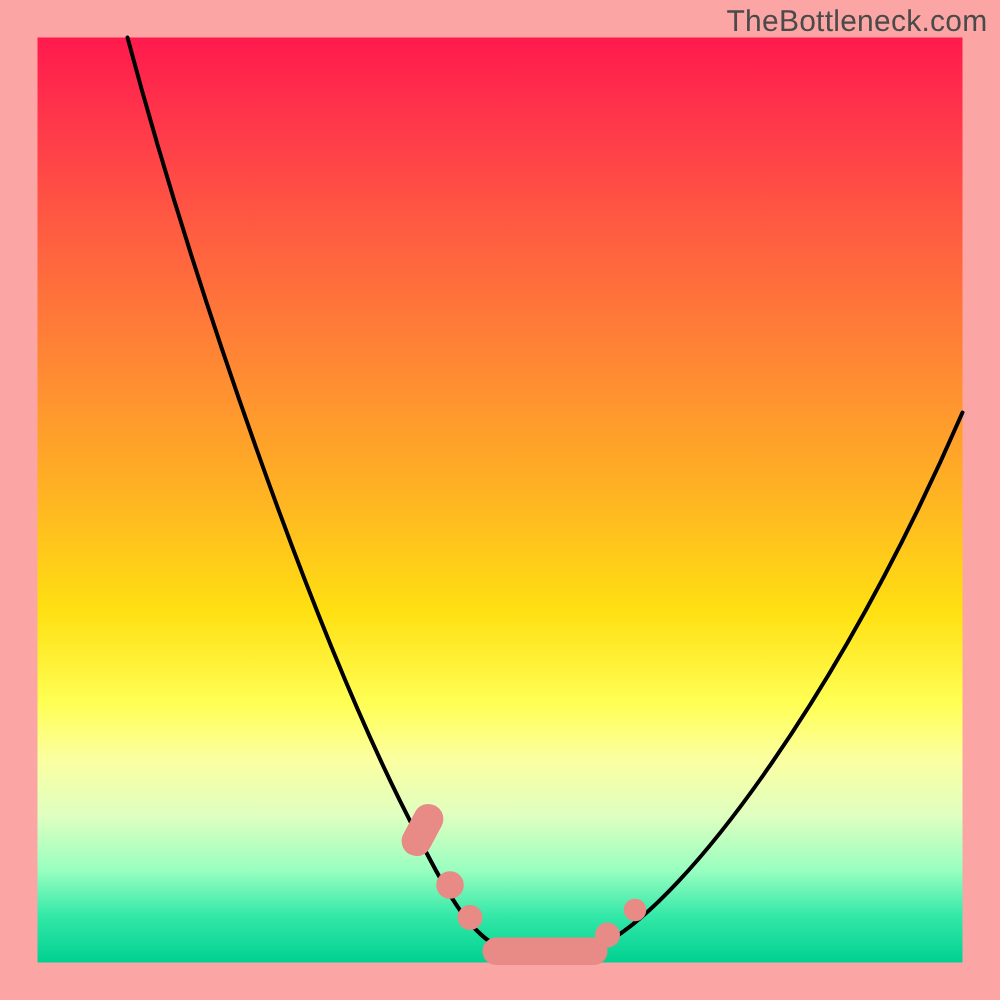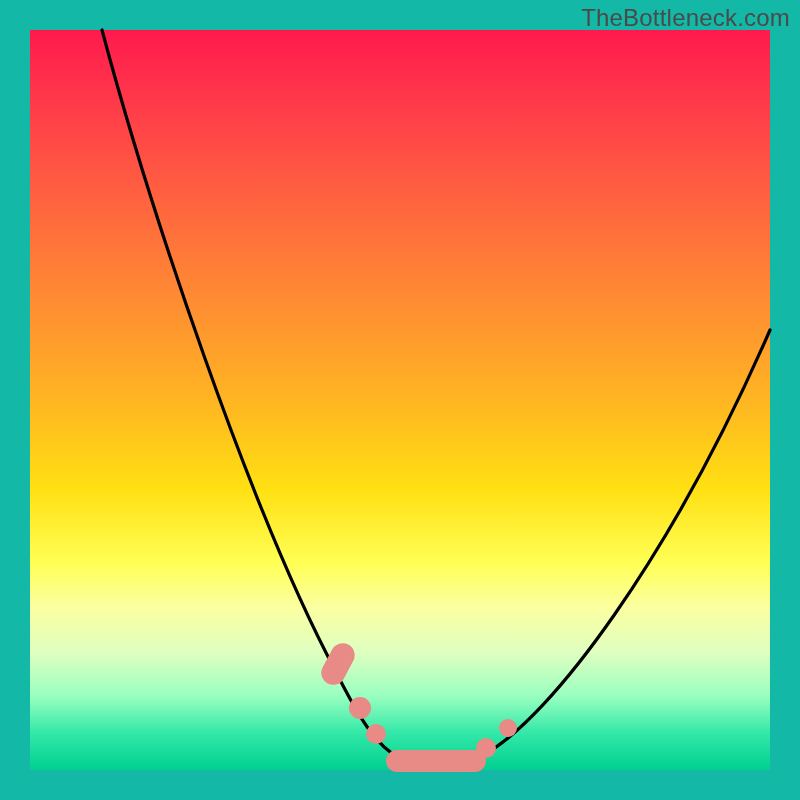--- a/index.html
+++ b/index.html
@@ -10,21 +10,21 @@
     background: #000;
     overflow: hidden;
     font-family: Arial, Helvetica, sans-serif;
   }
   .frame {
     position: absolute;
     top: 0;
     left: 0;
     width: 800px;
     height: 800px;
-    background: #14b8a6;
+    background: #fca5a5;
   }
   .plot-area {
     position: absolute;
     top: 30px;
     left: 30px;
     width: 740px;
     height: 740px;
     background: linear-gradient(
       to bottom,
       #ff1a4d 0%,

